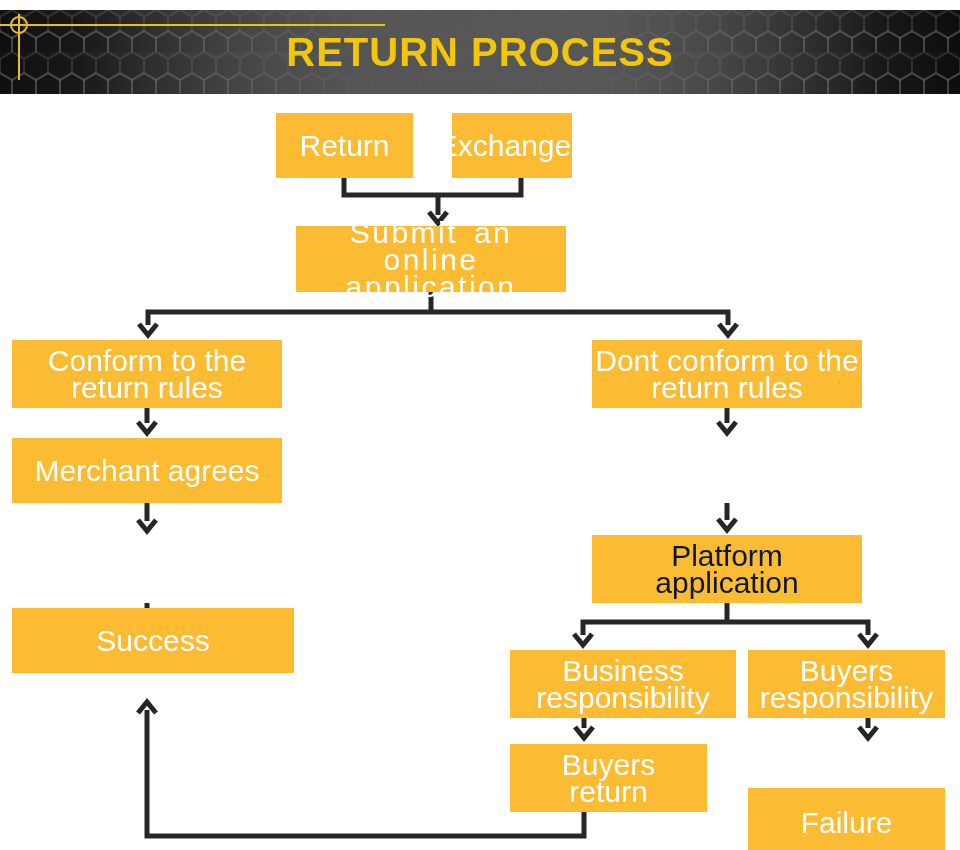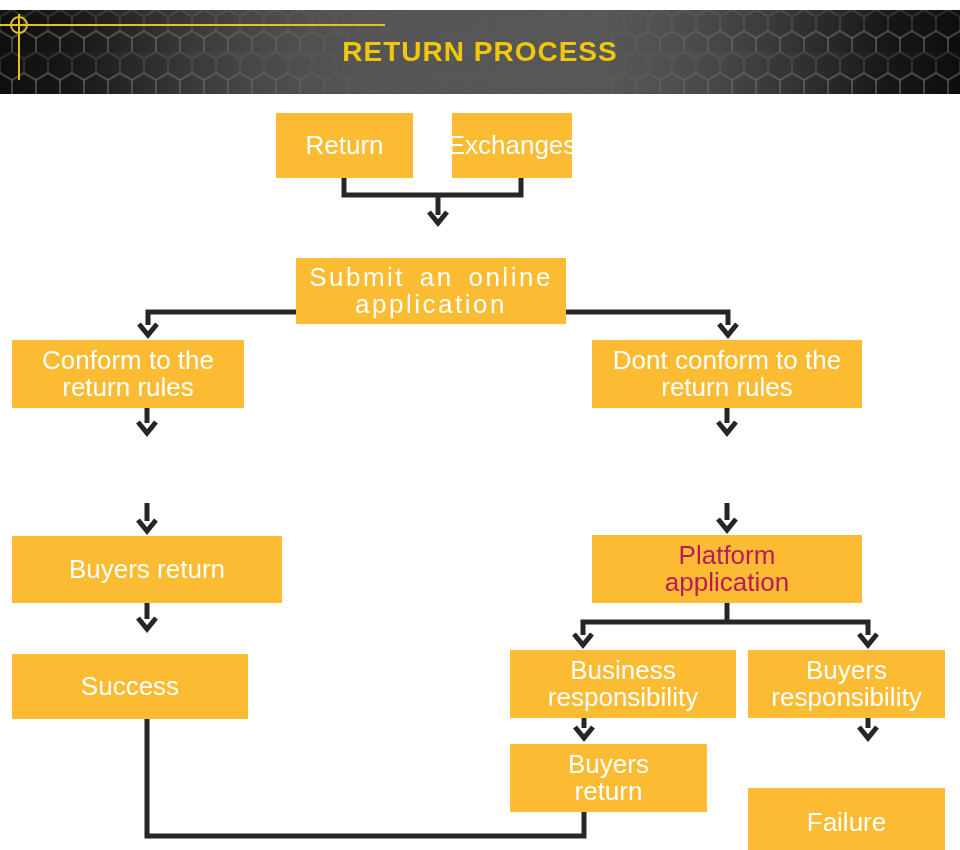--- a/index.html
+++ b/index.html
@@ -12,33 +12,33 @@
     position:absolute;left:0;top:10px;width:960px;height:84px;
     background:linear-gradient(90deg,#111111 0%,#2b2b2b 18%,#565656 40%,#585858 60%,#2b2b2b 82%,#101010 100%);
   }
   .banner svg.mesh{position:absolute;inset:0;display:block;}
   .center-glow{
     position:absolute;inset:0;
     background:linear-gradient(90deg,rgba(86,86,86,0) 8%,rgba(86,86,86,.95) 38%,rgba(88,88,88,.95) 62%,rgba(86,86,86,0) 92%);
   }
   .title{
     position:absolute;inset:0;margin:0;display:flex;align-items:center;justify-content:center;
-    font-size:28px;font-weight:600;letter-spacing:1px;color:#F2C70B;
+    font-size:40px;font-weight:600;letter-spacing:1px;color:#F2C70B;
   }
   .accent{position:absolute;left:0;top:0;overflow:visible;}
   
   .connectors{position:absolute;left:0;top:0;}
   .node{
     position:absolute;background:#FBBC34;color:#ffffff;
     display:flex;flex-direction:column;align-items:center;justify-content:center;
-    text-align:center;font-size:26px;line-height:27px;
+    text-align:center;font-size:30px;line-height:27px;
   }
   .node span{display:block;}
-  .node.dark{color:#be185d;}
-  .node.spaced{letter-spacing:2.5px;word-spacing:5px;margin-top:32px;}
+  .node.dark{color:#0f172a;}
+  .node.spaced{letter-spacing:2.5px;word-spacing:5px;}
 </style>
 </head>
 <body>
 
 <div class="stage">
 
   <header class="banner">
     <svg class="mesh" width="960" height="84">
       <defs>
         <pattern id="hexes" width="24" height="42" patternUnits="userSpaceOnUse">
@@ -102,28 +102,28 @@
     <span>Return</span>
   </div>
   <div class="node" style="left:452px;top:113px;width:120px;height:65px">
     <span>Exchanges</span>
   </div>
   <div class="node spaced" style="left:296px;top:226px;width:270px;height:66px">
     <span>Submit an online</span>
     <span>application</span>
   </div>
 
-  <div class="node" style="left:12px;top:340px;width:232px;height:68px">
+  <div class="node" style="left:12px;top:340px;width:270px;height:68px">
     <span>Conform to the</span>
     <span>return rules</span>
   </div>
-  <div class="node" style="left:12px;top:536px;width:270px;height:67px">
-    <span>Buyers return</span>
+  <div class="node" style="left:12px;top:438px;width:270px;height:65px">
+    <span>Merchant agrees</span>
   </div>
-  <div class="node" style="left:12px;top:654px;width:236px;height:65px">
+  <div class="node" style="left:12px;top:608px;width:282px;height:65px">
     <span>Success</span>
   </div>
 
   <div class="node" style="left:592px;top:340px;width:270px;height:68px">
     <span>Dont conform to the</span>
     <span>return rules</span>
   </div>
   <div class="node dark" style="left:592px;top:535px;width:270px;height:68px">
     <span>Platform</span>
     <span>application</span>

